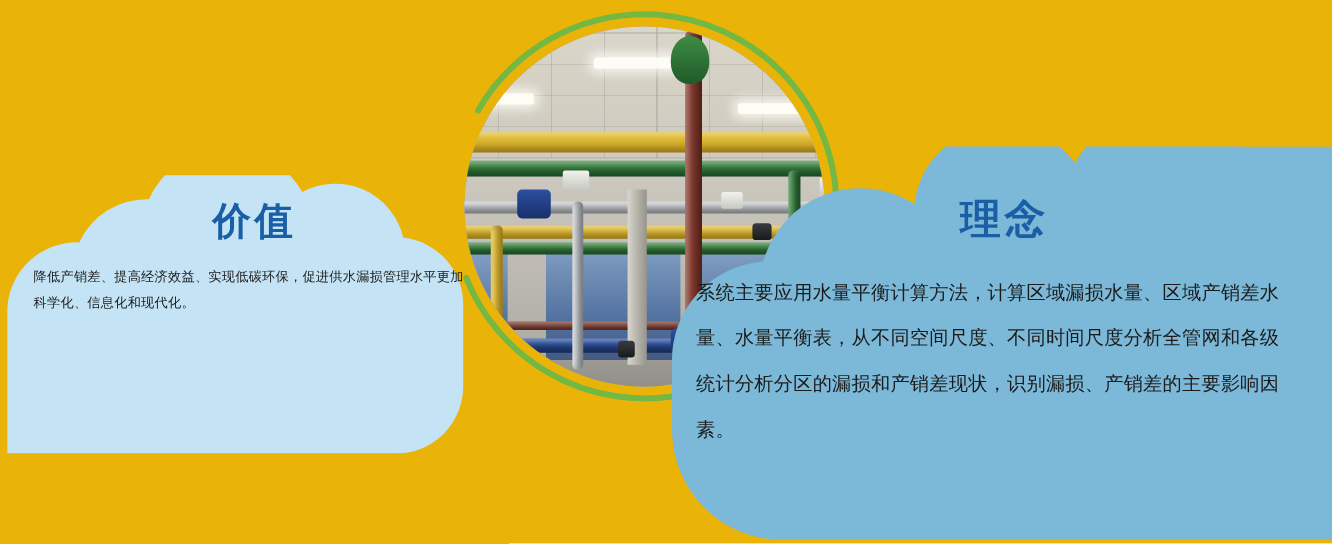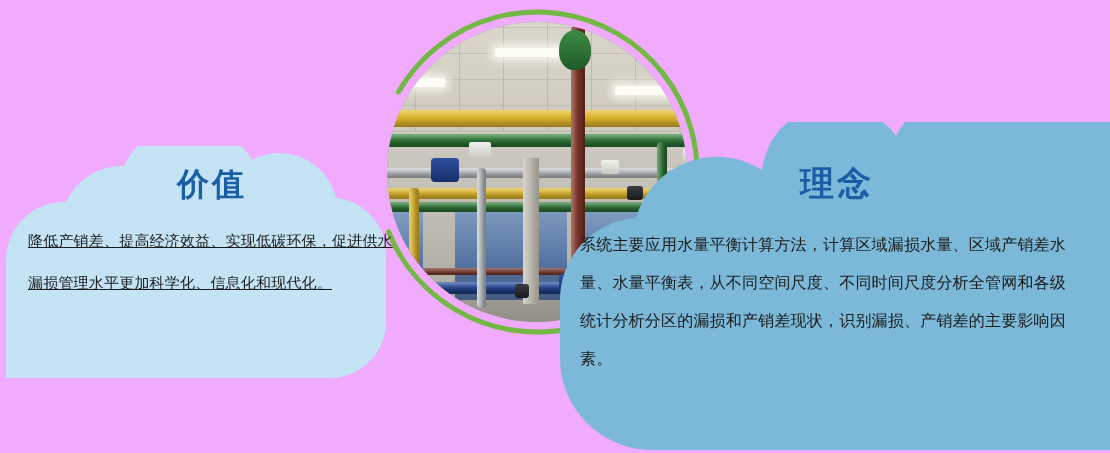--- a/index.html
+++ b/index.html
@@ -8,21 +8,21 @@
     background: #ffffff;
   }
   body {
     font-family: "Liberation Sans", "DejaVu Sans", sans-serif;
   }
   #stage {
     position: relative;
     width: 1110px;
     height: 453px;
     overflow: hidden;
-    background: #f0abfc;
+    background: #eab308;
   }
 
   
   #photo-wrap {
     position: absolute;
     left: 387px;
     top: 22px;
     width: 300px;
     height: 300px;
     z-index: 1;
@@ -121,25 +121,24 @@
     letter-spacing: 3px;
     line-height: 1;
   }
   .cloud-body {
     color: #1b1b1b;
   }
 
   #left-content  { left: 6px;  top: 146px; width: 412px; height: 232px; z-index: 6; }
   #left-content .cloud-title { font-size: 32px; text-align:center; padding-top: 22px; }
   #left-content .cloud-body {
-    font-size: 15px;
-    line-height: 42px;
+    font-size: 11px;
+    line-height: 22px;
     padding: 20px 24px 0 22px;
     letter-spacing: .2px;
-    text-decoration: underline;
   }
 
   #right-content { left: 516px; top: 122px; width: 600px; height: 328px; z-index: 7; }
   #right-content .cloud-title {
     font-size: 34px; text-align:center; padding-top: 44px; padding-left: 42px;
   }
   #right-content .cloud-body {
     font-size: 16px;
     line-height: 38px;
     padding: 26px 42px 0 64px;

